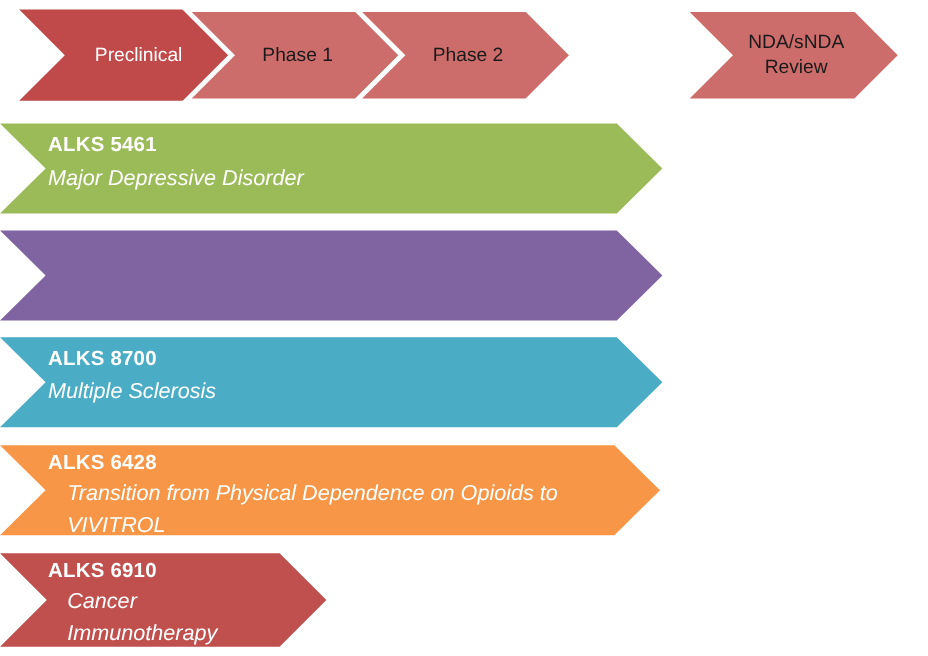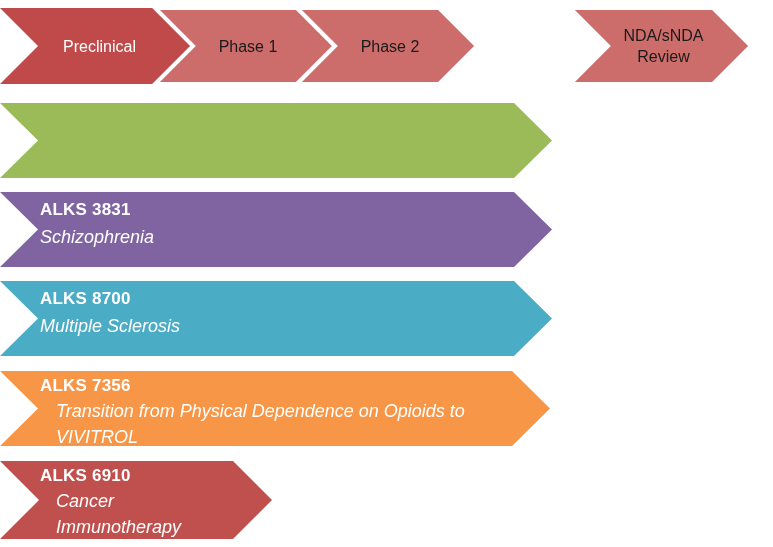--- a/index.html
+++ b/index.html
@@ -54,21 +54,21 @@
     margin-top: 4px;
     white-space: pre-line;
   }
   .bar--two .bar-indication { margin-top: 2px; margin-left: 16px; }
 </style>
 </head>
 <body>
 
 <div class="canvas">
 
-  <div class="shape phase phase--first" style="left:0px; top:8px; width:193px; height:76px">
+  <div class="shape phase phase--first" style="left:16px; top:8px; width:193px; height:76px">
     <svg width="193" height="76" viewBox="0 0 193 76">
       <polygon points="0,0 155,0 193,38 155,76 0,76 38,38" fill="#c04a4a"></polygon>
     </svg>
     <div class="phase-label">Preclinical</div>
   </div>
 
   <div class="shape phase" style="left:155px; top:8px; width:180px; height:76px">
     <svg width="180" height="76" viewBox="0 0 180 76">
       <polygon points="0,0 142,0 180,38 142,76 0,76 38,38" stroke="#ffffff" stroke-width="4" stroke-linejoin="miter" fill="#cd6d6b"></polygon>
     </svg>
@@ -88,48 +88,48 @@
       <polygon points="0,0 143,0 181,38 143,76 0,76 38,38" stroke="#ffffff" stroke-width="4" stroke-linejoin="miter" fill="#cd6d6b"></polygon>
     </svg>
     <div class="phase-label">NDA/sNDA
 Review</div>
   </div>
 
   <div class="shape bar" style="left:0px; top:103px; width:552px; height:75px">
     <svg width="552" height="75" viewBox="0 0 552 75">
       <polygon points="0,0 514,0 552,37.5 514,75 0,75 38,37.5" fill="#9bbb59"></polygon>
     </svg>
+    <div class="bar-text">
+      <div class="bar-code">ALKS 5461</div>
+      <div class="bar-indication">Major Depressive Disorder</div>
+    </div>
   </div>
 
   <div class="shape bar" style="left:0px; top:192px; width:552px; height:75px">
     <svg width="552" height="75" viewBox="0 0 552 75">
       <polygon points="0,0 514,0 552,37.5 514,75 0,75 38,37.5" fill="#8064a2"></polygon>
     </svg>
-    <div class="bar-text">
-      <div class="bar-code">ALKS 3831</div>
-      <div class="bar-indication">Schizophrenia</div>
-    </div>
   </div>
 
   <div class="shape bar" style="left:0px; top:281px; width:552px; height:91px">
     <svg width="552" height="75" viewBox="0 0 552 75">
       <polygon points="0,0 514,0 552,37.5 514,75 0,75 38,37.5" fill="#4bacc6"></polygon>
     </svg>
     <div class="bar-text">
       <div class="bar-code">ALKS 8700</div>
       <div class="bar-indication">Multiple Sclerosis</div>
     </div>
   </div>
 
   <div class="shape bar bar--two" style="left:0px; top:371px; width:550px; height:75px">
     <svg width="550" height="75" viewBox="0 0 550 75">
       <polygon points="0,0 512,0 550,37.5 512,75 0,75 38,37.5" fill="#f79646"></polygon>
     </svg>
     <div class="bar-text">
-      <div class="bar-code">ALKS 7356</div>
+      <div class="bar-code">ALKS 6428</div>
       <div class="bar-indication">Transition from Physical Dependence on Opioids to
 VIVITROL</div>
     </div>
   </div>
 
   <div class="shape bar bar--two" style="left:0px; top:461px; width:272px; height:78px">
     <svg width="272" height="78" viewBox="0 0 272 78">
       <polygon points="0,0 233,0 272,39 233,78 0,78 39,39" fill="#c0504d"></polygon>
     </svg>
     <div class="bar-text">

